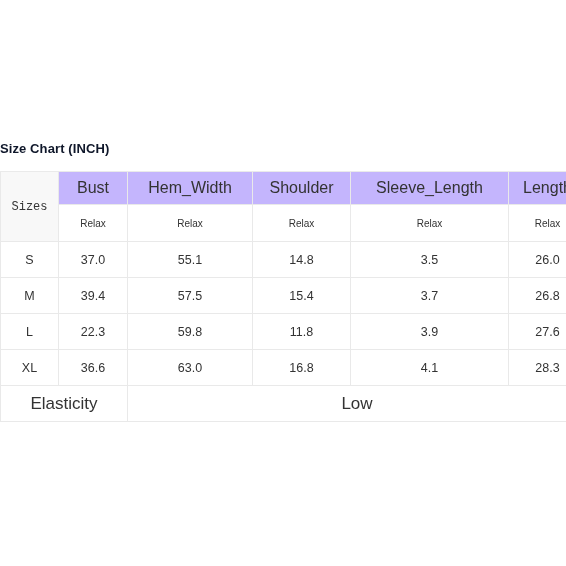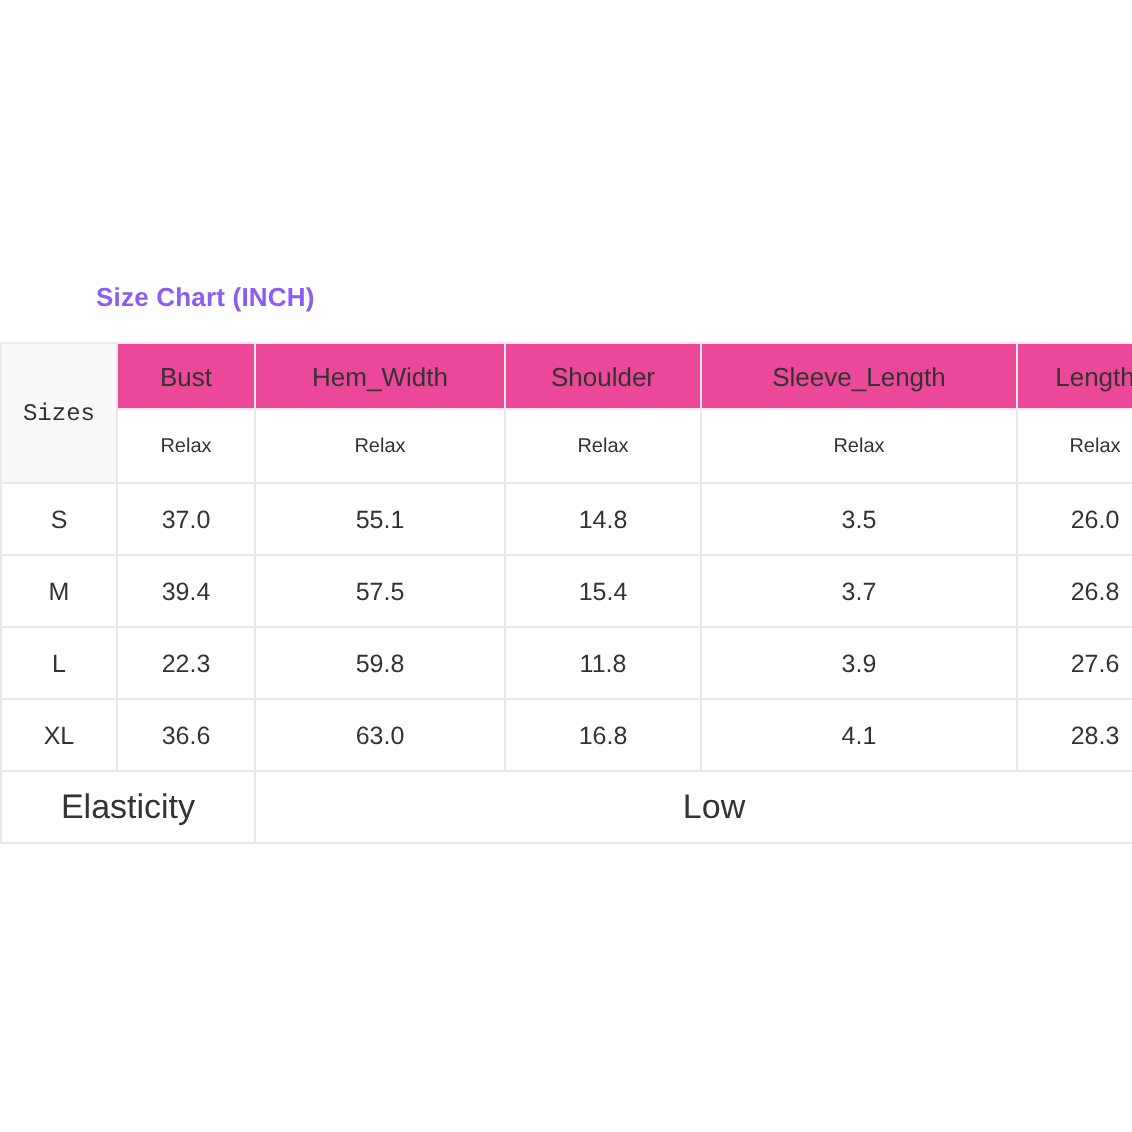--- a/index.html
+++ b/index.html
@@ -24,24 +24,23 @@
     overflow: hidden;
   }
 
   
   .chart-title {
     position: absolute;
     left: 0px;
     top: 141px;
     font-size: 13px;
     font-weight: bold;
-    color: #8b5cf6;
+    color: #0f172a;
     letter-spacing: 0.1px;
     white-space: nowrap;
-    margin-left: 48px;
   }
 
   
   .table-wrap {
     position: absolute;
     left: 0px;
     top: 171px;
     width: 566px;
     overflow: hidden;
   }
@@ -73,23 +72,23 @@
   col.c-shoulder { width: 98px;  }
   col.c-sleeve   { width: 158px; }
   col.c-length   { width: 78px;  }
 
   
   tr.head-row-1 th,
   tr.head-row-1 td { height: 32px; }
   tr.head-row-2 td { height: 36px; }
 
   th.col-head {
-    background: #ec4899;
+    background: #c4b5fd;
     font-weight: bold;
-    font-size: 13px;
+    font-size: 16px;
     color: #2f2f2f;
   }
   td.sizes-head {
     background: #f8f8f8;
     font-weight: bold;
     font-size: 12px;
     color: #2f2f2f;
     font-family: Liberation Mono, monospace;
   }
   td.fit-cell {

